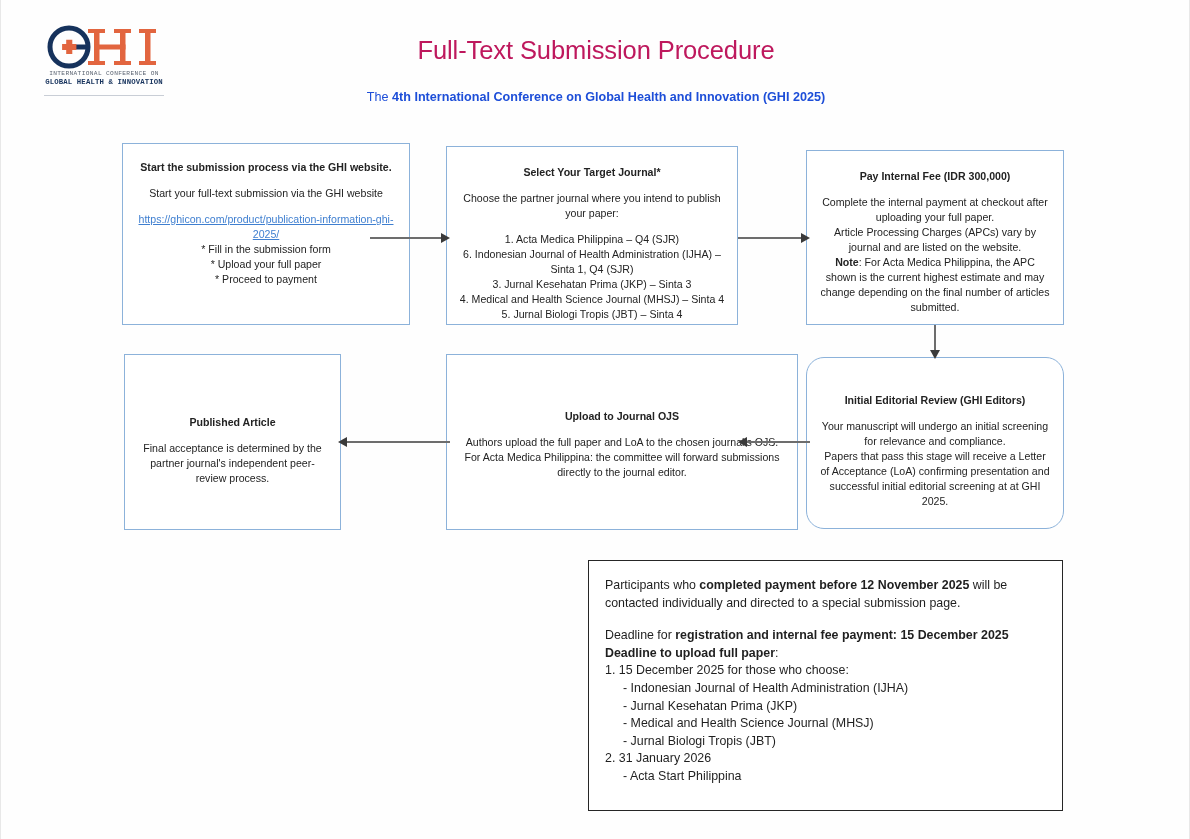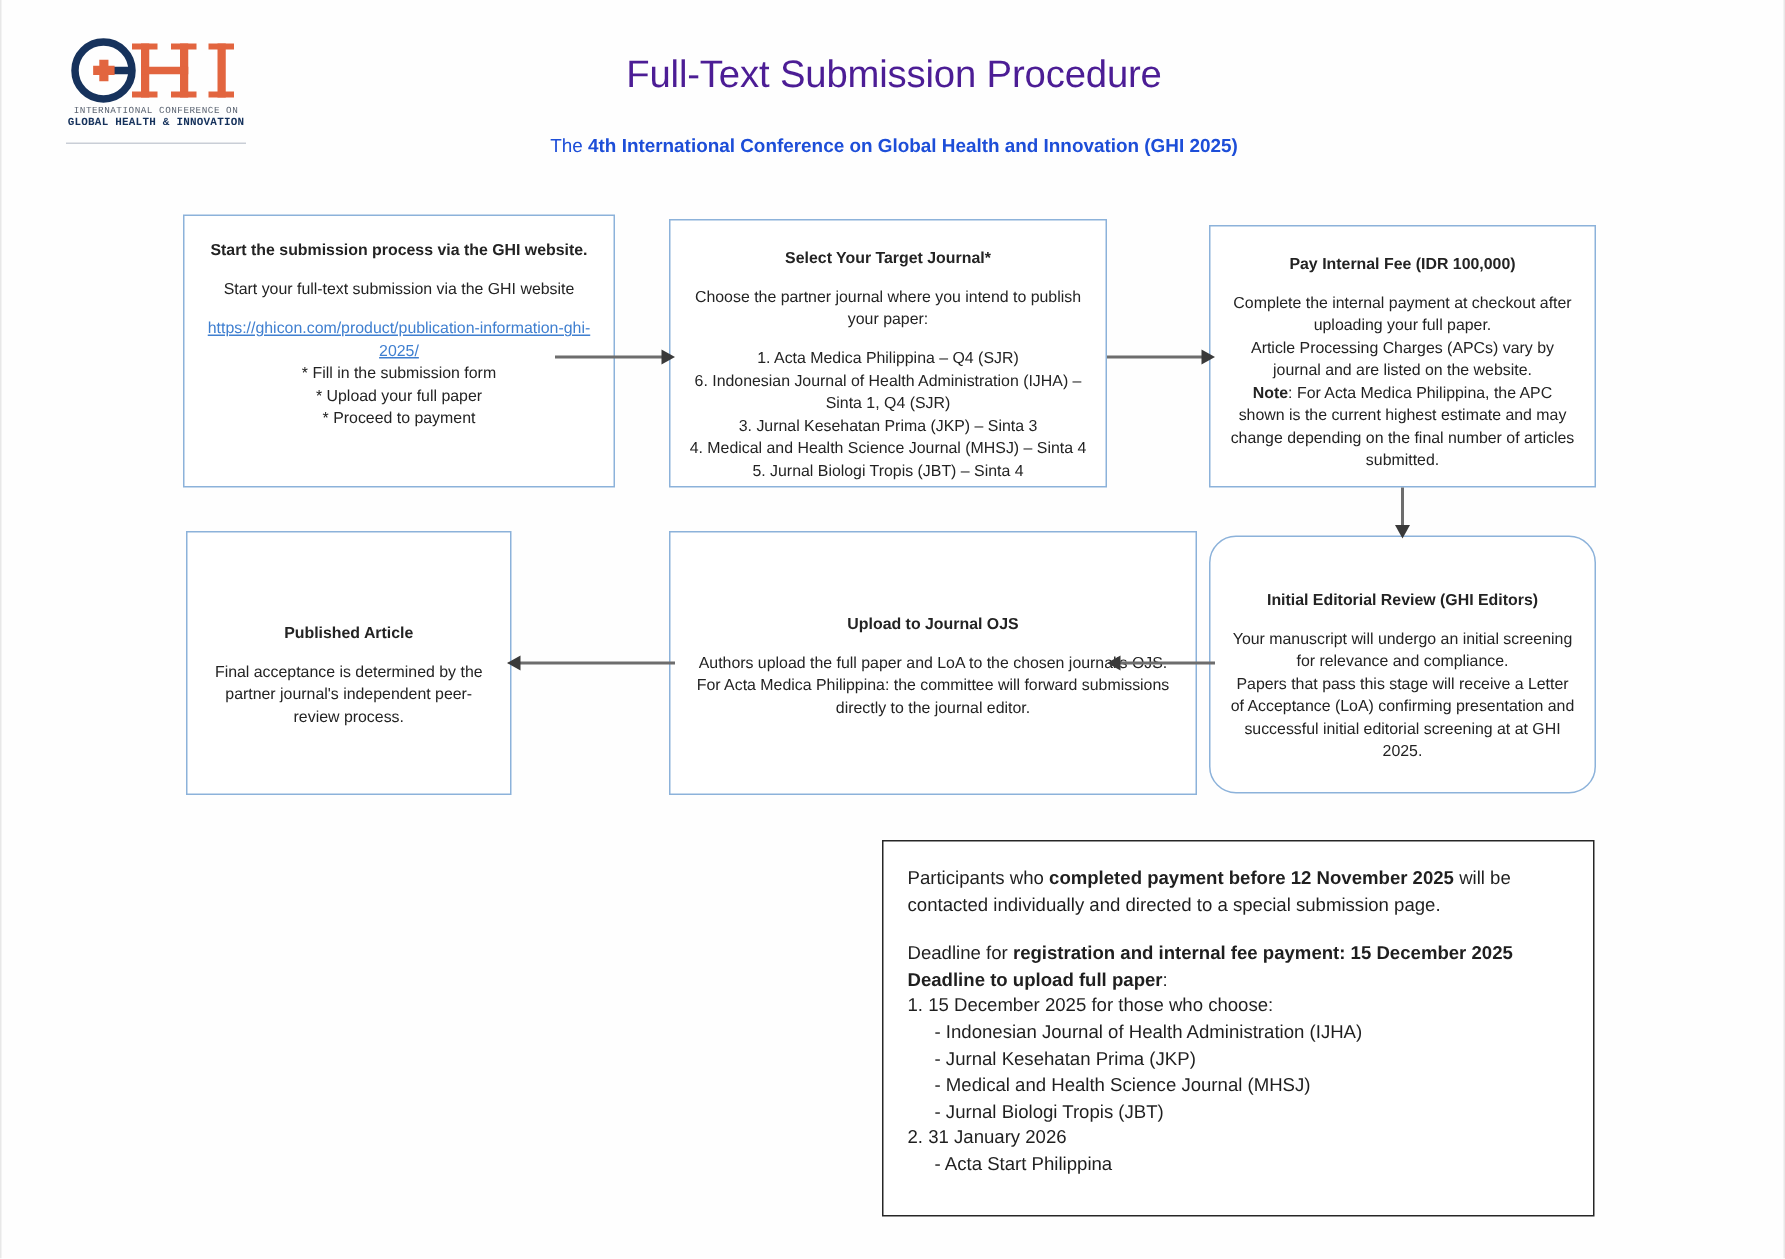--- a/index.html
+++ b/index.html
@@ -64,21 +64,21 @@
   }
 
   
   .title {
     position: absolute;
     left: 0; top: 36px;
     width: 1190px;
     text-align: center;
     font-size: 25.5px;
     font-weight: normal;
-    color: #4c1d95;
+    color: #be185d;
     letter-spacing: -0.1px;
   }
   .subtitle {
     position: absolute;
     left: 0; top: 90px;
     width: 1190px;
     text-align: center;
     font-size: 12.6px;
     color: #1d4ed8;
   }
@@ -254,21 +254,21 @@
       <p>1. Acta Medica Philippina – Q4 (SJR)</p>
       <p>6. Indonesian Journal of Health Administration (IJHA) – Sinta 1, Q4 (SJR)</p>
       <p>3. Jurnal Kesehatan Prima (JKP) – Sinta 3</p>
       <p>4. Medical and Health Science Journal (MHSJ) – Sinta 4</p>
       <p>5. Jurnal Biologi Tropis (JBT) – Sinta 4</p>
     </div>
   </div>
 
   <div class="box" id="box3">
     <div class="inner">
-      <span class="hd">Pay Internal Fee (IDR 100,000)</span>
+      <span class="hd">Pay Internal Fee (IDR 300,000)</span>
       <span class="gap"></span>
       <p>Complete the internal payment at checkout after uploading your full paper.</p>
       <p>Article Processing Charges (APCs) vary by journal and are listed on the website.</p>
       <p><b>Note</b><span>: For Acta Medica Philippina, the APC shown is the current highest estimate and may change depending on the final number of articles submitted.</span></p>
     </div>
   </div>
 
   <div class="box" id="box4">
     <div class="inner">
       <span class="hd">Initial Editorial Review (GHI Editors)</span>

